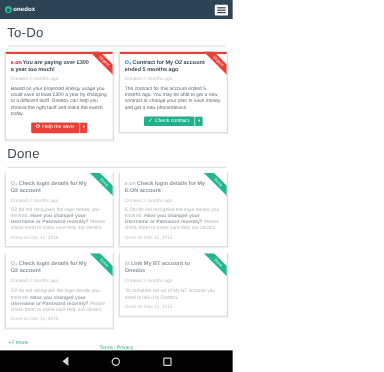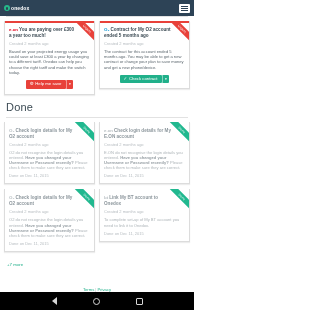--- a/index.html
+++ b/index.html
@@ -160,20 +160,21 @@
     <div class="hamburger">
       <i></i>
         <i></i>
         <i></i>
     </div>
   </div>
 
   <div class="page">
     <div class="scroll">
 
+      <h2 class="section">To-Do</h2>
       <div class="divider"></div>
 
       
       <div class="row" style="margin-top:4px;">
 
         <div class="card todo">
           <div class="topline"></div>
           <div class="ribbon">
             <span>Urgent</span>
           </div>

